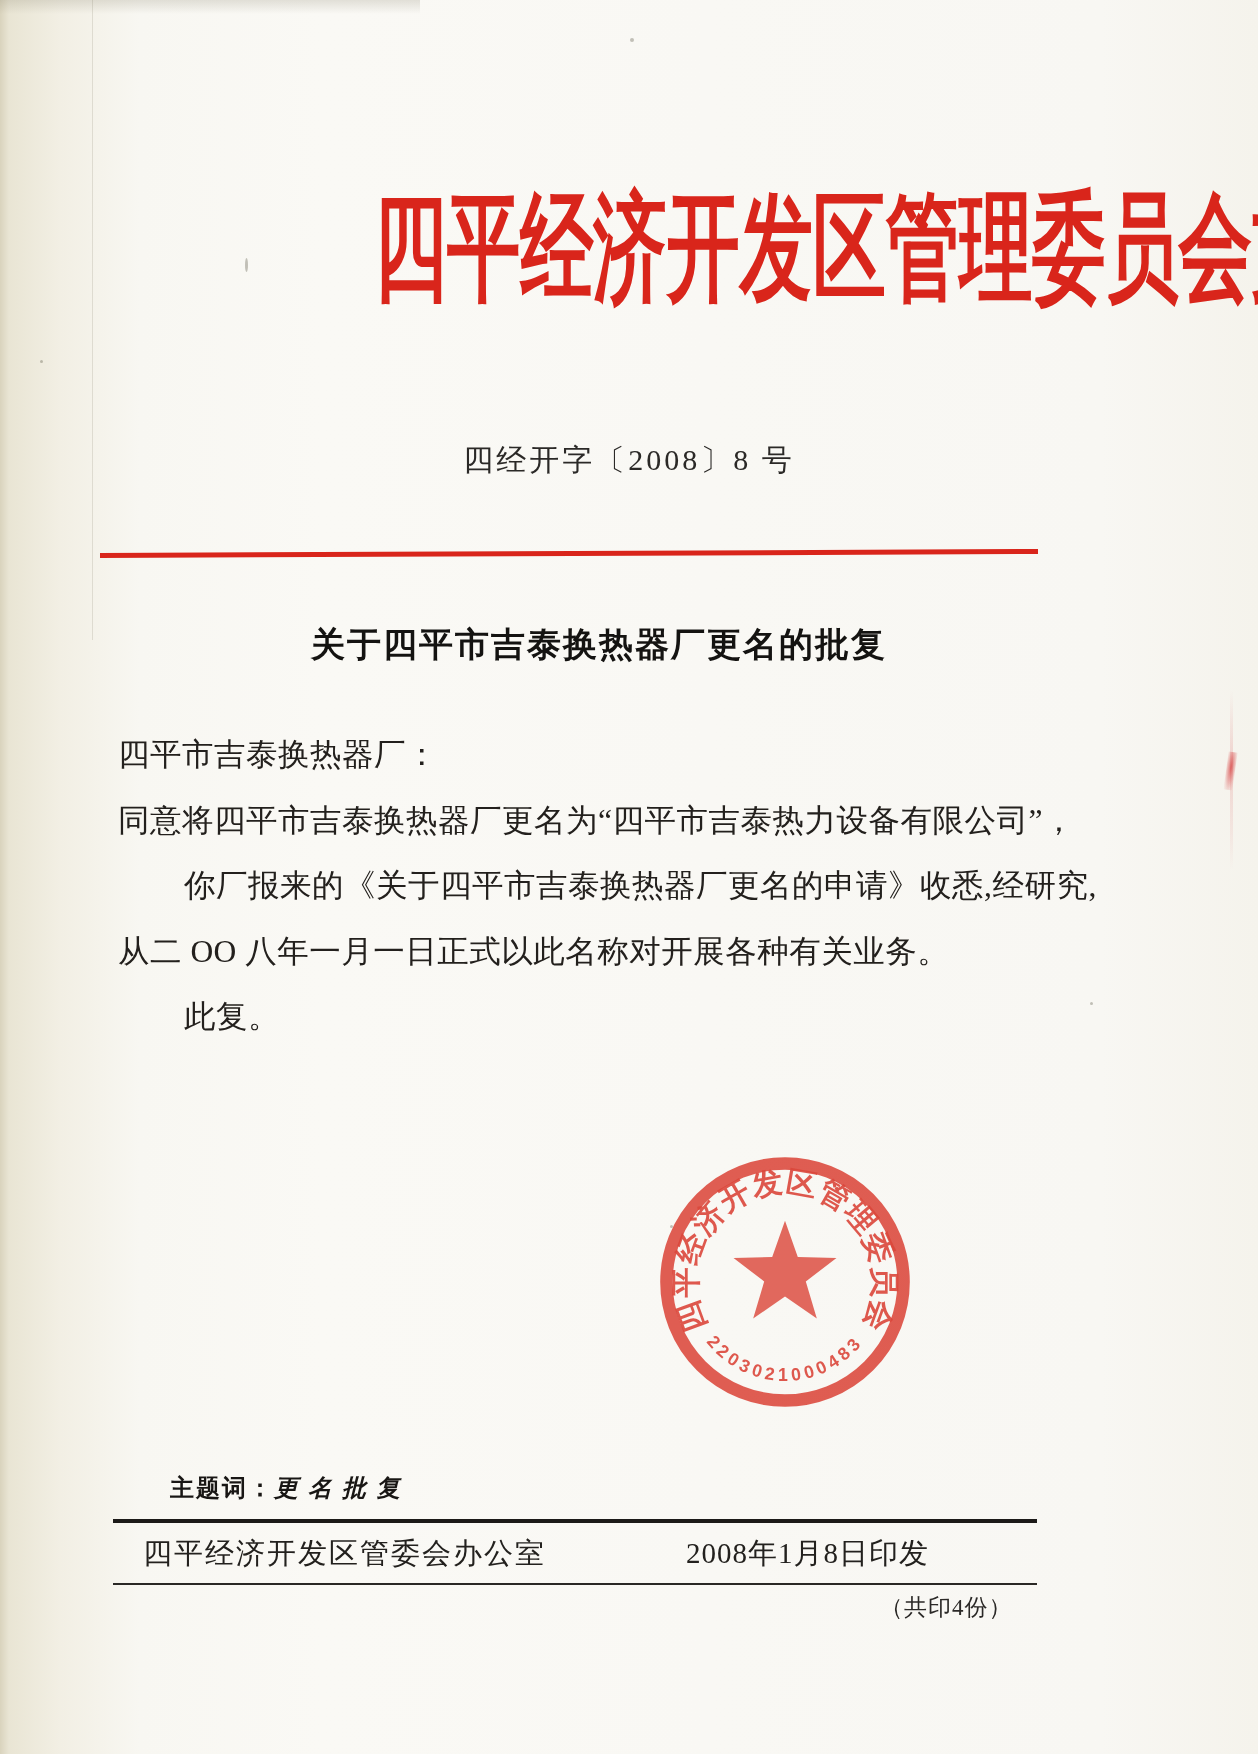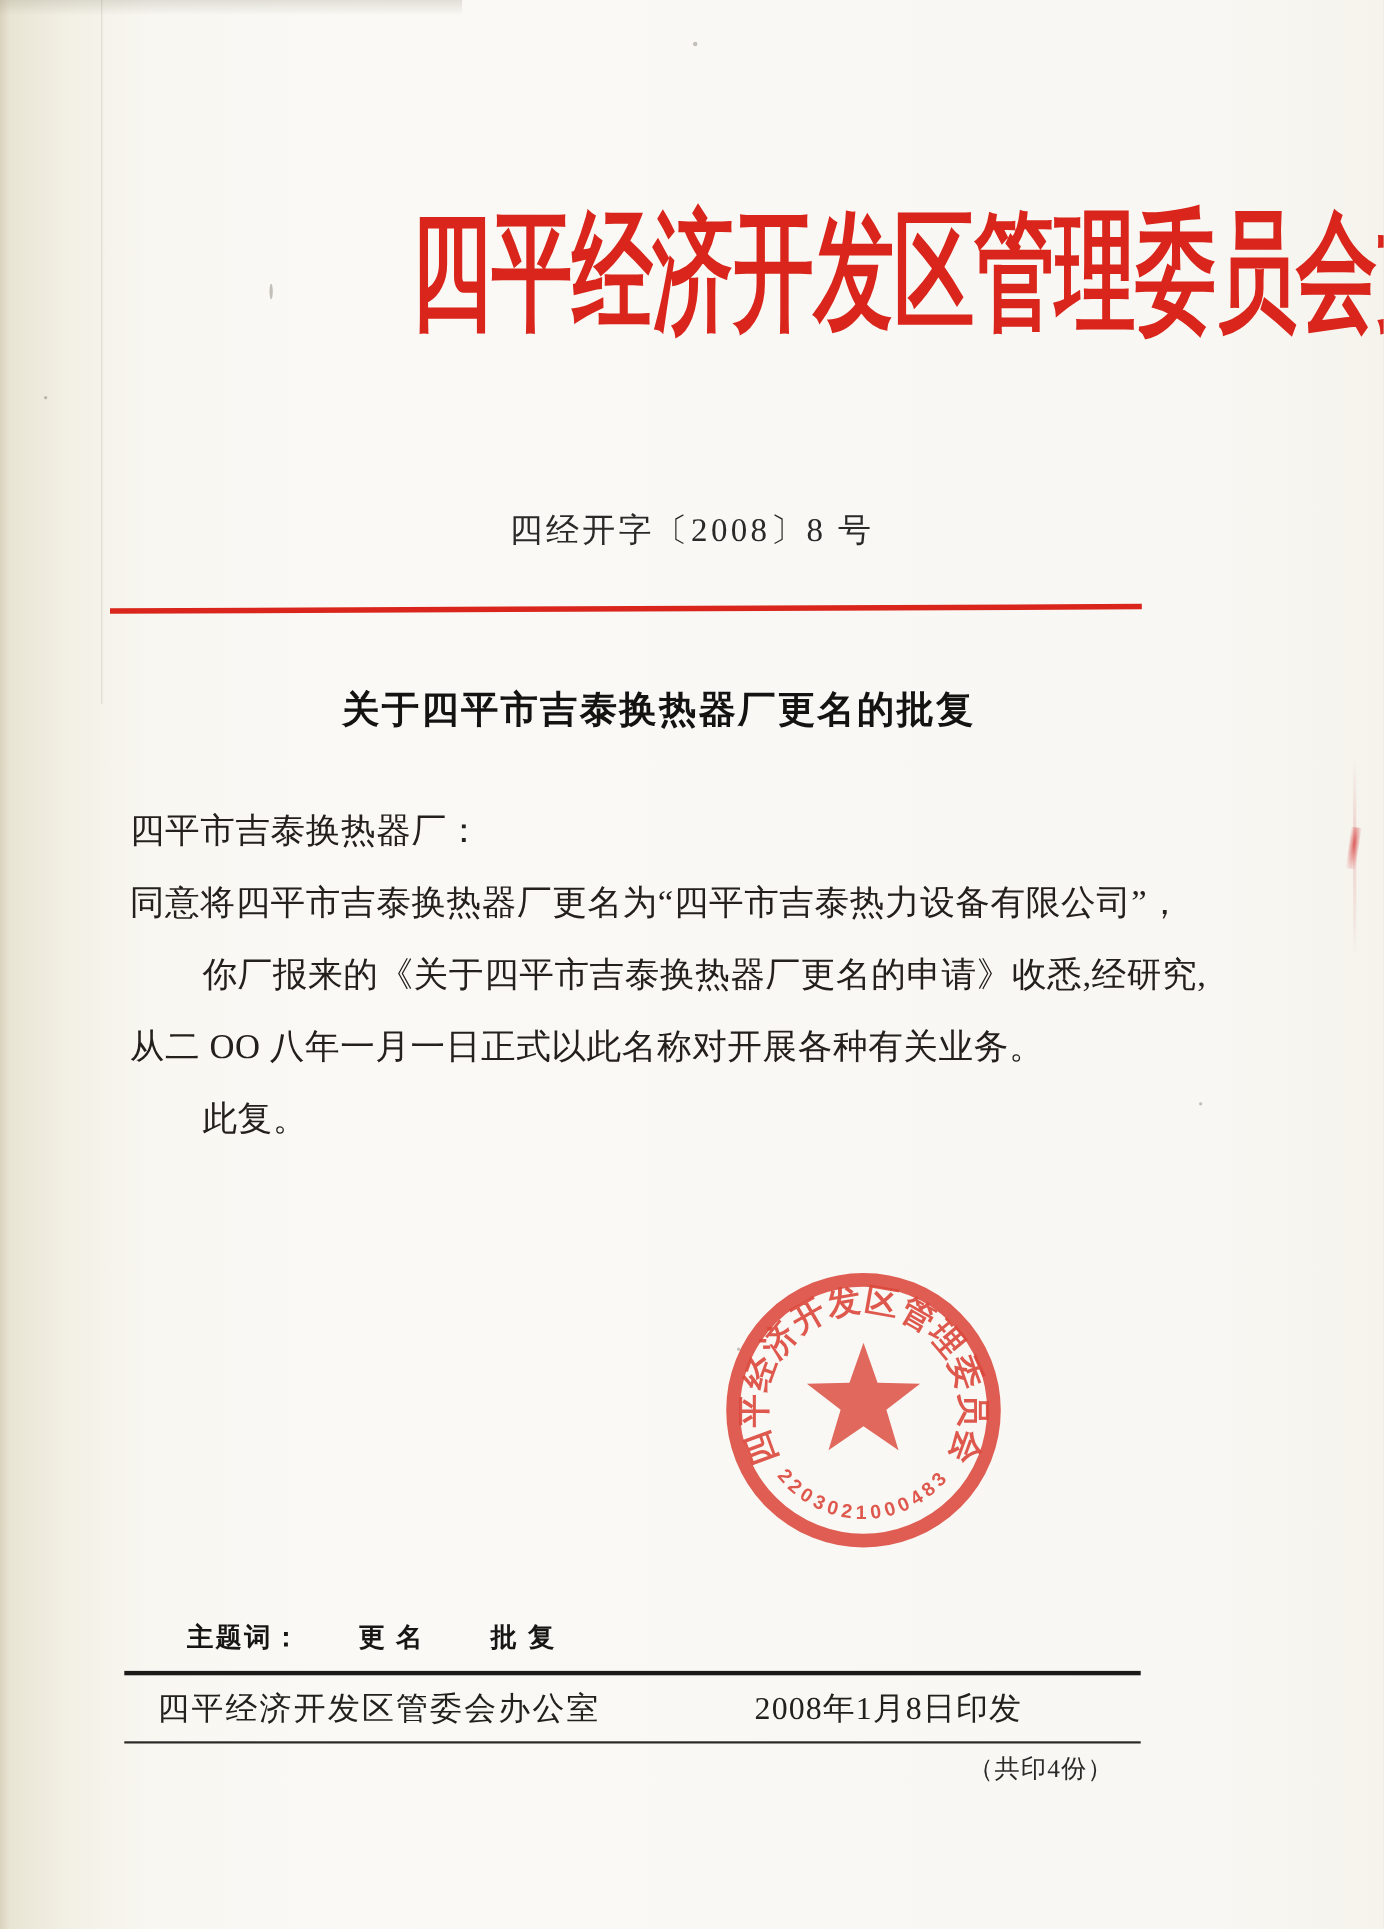--- a/index.html
+++ b/index.html
@@ -35,21 +35,21 @@
     font-weight: bold;
     font-size: 118px;
     line-height: 1.18;
     color: #d9251b;
     transform: scaleX(0.62);
     transform-origin: 50% 50%;
     letter-spacing: 0px;
   }
   .doc-number {
     position: absolute;
-    left: 0; right: 0; top: 462px;
+    left: 0; right: 0; top: 440px;
     text-align: center;
     font-size: 30px;
     letter-spacing: 3px;
     color: #2b2927;
   }
   .red-line {
     position: absolute;
     left: 100px; top: 551px;
     width: 938px; height: 5px;
     background: #d9251b;
@@ -100,21 +100,21 @@
     position: absolute;
     left: 170px; top: 1472px;
     display: flex;
     align-items: flex-end;
     font-family: "Liberation Sans", sans-serif;
     font-weight: bold;
     font-size: 24px;
     color: #181614;
     letter-spacing: 2px;
   }
-  .kw { margin-left: 52px; letter-spacing: 10px; }
+  .kw { letter-spacing: 10px; font-style: italic; }
   .rule-thick {
     position: absolute;
     left: 113px; top: 1519px;
     width: 924px; height: 4px;
     background: #1c1a18;
   }
   .rule-thin {
     position: absolute;
     left: 113px; top: 1583px;
     width: 924px; height: 2px;

